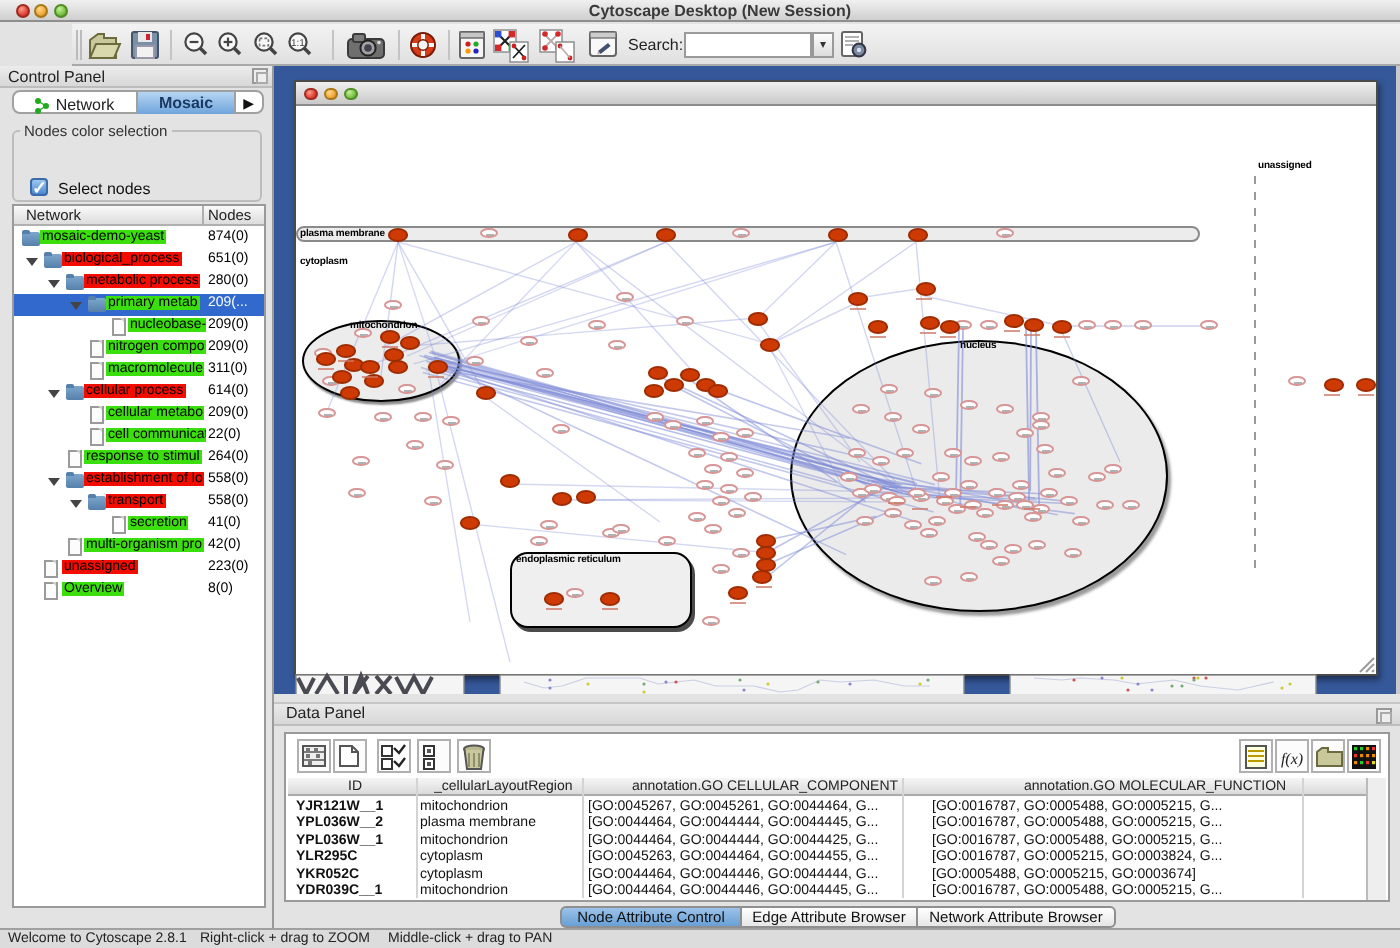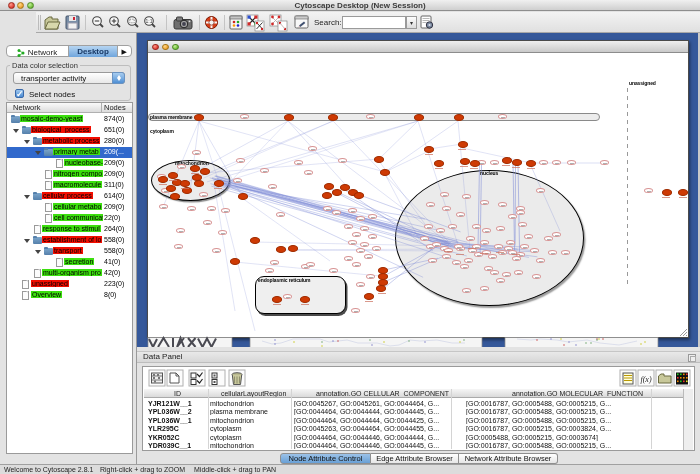--- a/index.html
+++ b/index.html
@@ -175,33 +175,36 @@
         <rect x="385" y="4" width="10" height="12" rx="1" fill="#fff" stroke="#666"></rect>
         <path d="M386.5 6.5 h7 M386.5 8.5 h7 M386.5 10.5 h4" stroke="#999" stroke-width="0.7"></path>
         <circle cx="393.5" cy="13" r="3.2" fill="#7a8aa0" stroke="#334"></circle>
         <circle cx="393.5" cy="13" r="1.1" fill="#dde"></circle>
       </svg>
     <span id="search-lbl">Search:</span>
     <div id="search-box"></div>
     <div id="search-dd">▾</div>
   </div>
   <div id="cpanel">
+    <div id="cp-head">
+        <span>Control Panel</span>
+        <div class="float-ico" style="left:126px; top:1px;"></div>
+      </div>
     <div id="cp-tabs">
       <div id="tab-net"><svg width="10" height="10">
             <circle cx="3" cy="2.5" r="1.5" fill="#2a2"></circle>
             <circle cx="7" cy="5" r="1.5" fill="#2a2"></circle>
             <circle cx="3" cy="7.5" r="1.5" fill="#2a2"></circle>
             <path d="M3 2.5 L7 5 L3 7.5" stroke="#2a2" stroke-width="0.7" fill="none"></path>
           </svg>Network</div>
-      <div id="tab-mosaic">Desktop</div>
+      <div id="tab-mosaic">Mosaic</div>
       <div id="tab-arrow">▶</div>
     </div>
     <div id="grpbox"></div>
-    <div id="grpbox-lbl">Data color selection</div>
-    <div id="dropdown">transporter activity<div id="dd-btn"></div></div>
+    <div id="grpbox-lbl">Nodes color selection</div>
     <div id="chk">✓</div>
       <div id="chk-lbl">Select nodes</div>
     <div id="tree">
       <div id="tree-head">
           <span class="c1">Network</span>
           <span class="c2">Nodes</span>
           <div class="sep"></div>
         </div>
       <div class="trow" style="top:11px;">
           <div class="fold" style="left:4px;"></div>

